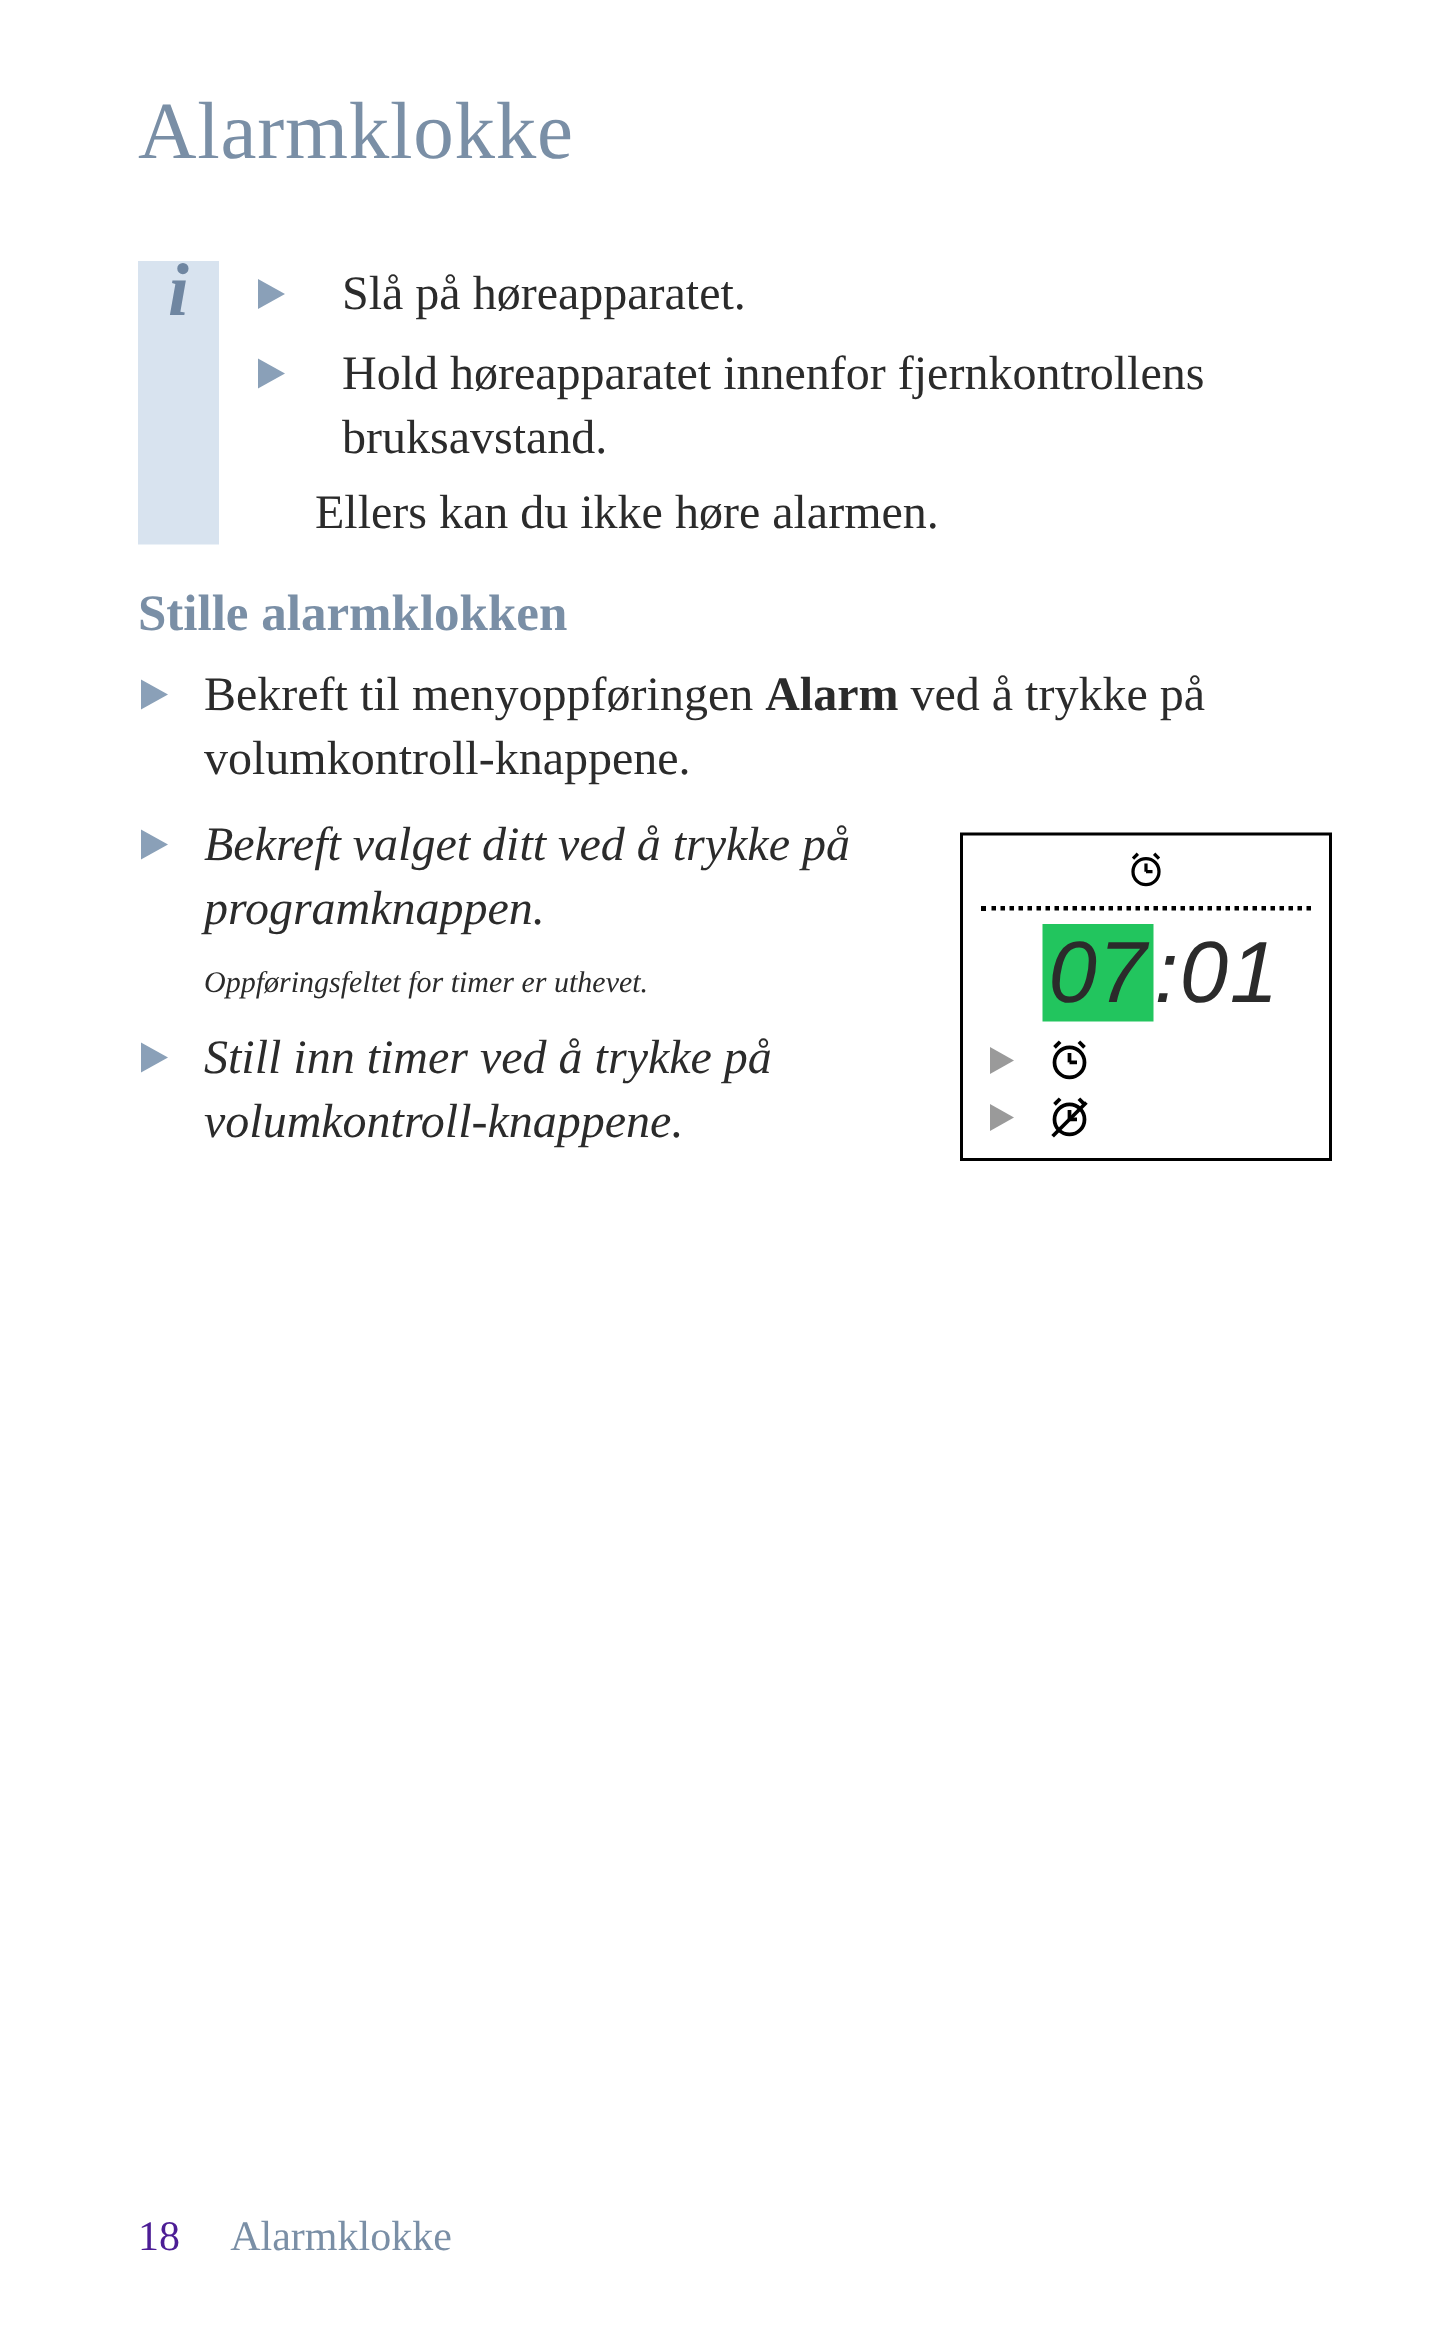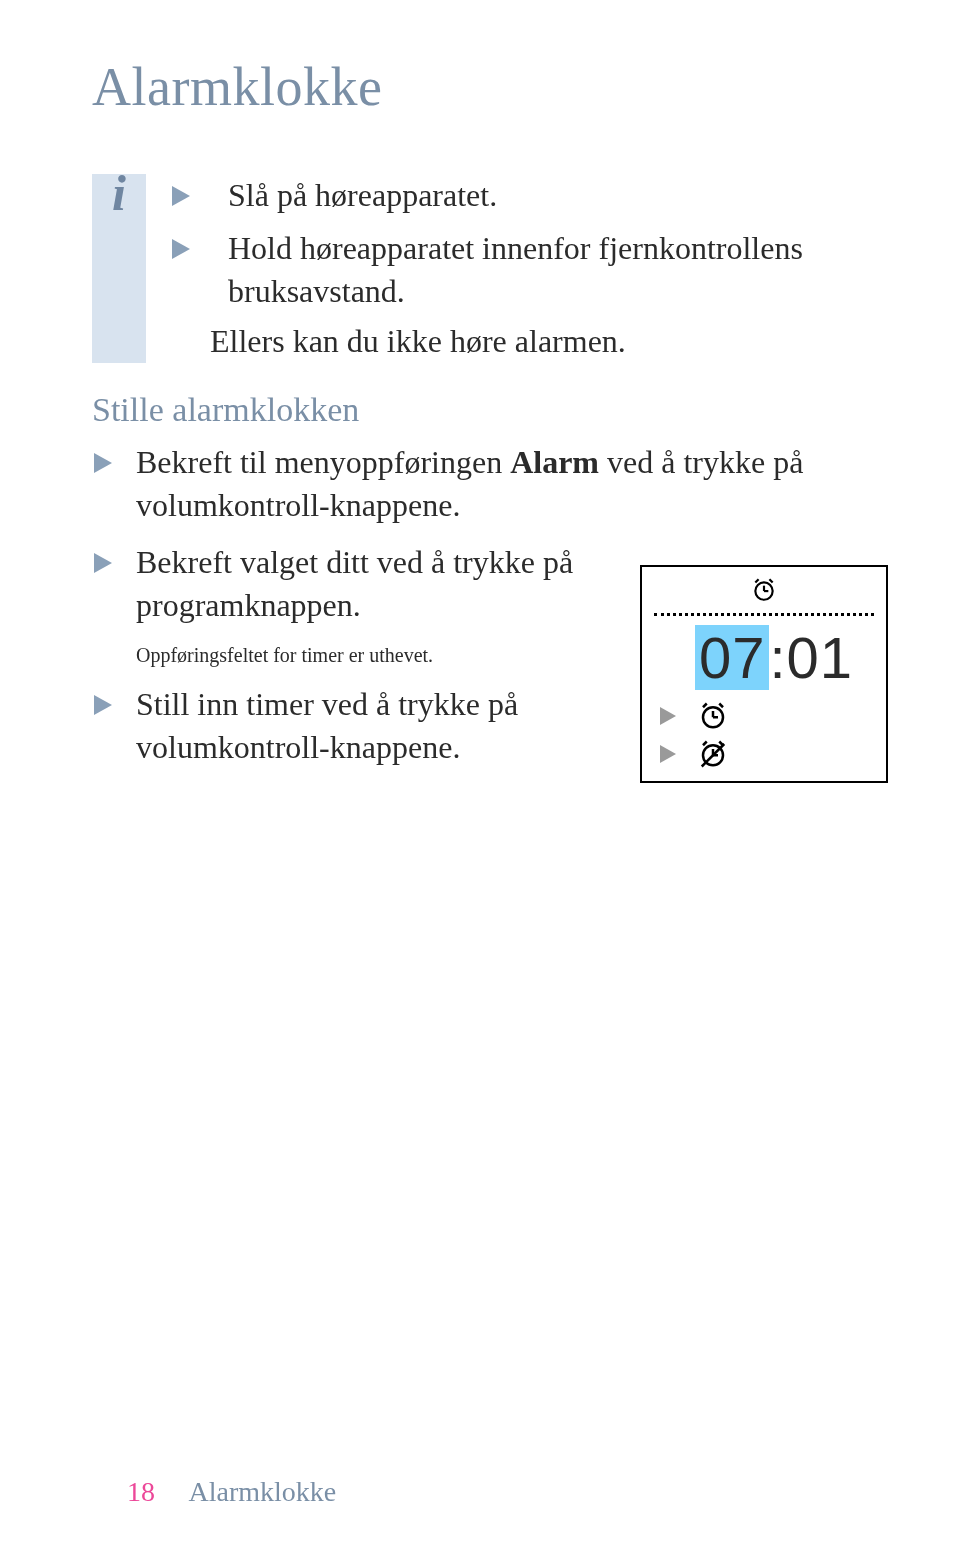--- a/index.html
+++ b/index.html
@@ -81,21 +81,21 @@
   .info-trail {
     font-size: 32px;
     line-height: 1.35;
     padding-left: 38px;
     margin-top: -4px;
   }
   .subheading {
     color: #7a8fa6;
     font-size: 34px;
     margin: 20px 0 12px 0;
-    font-weight: 400;
+    font-weight: 700;
   }
   .main-list {
     list-style: none;
   }
   .main-list > li {
     position: relative;
     padding-left: 44px;
     font-size: 32px;
     line-height: 1.35;
     margin-bottom: 14px;
@@ -107,21 +107,22 @@
     top: 12px;
     width: 0;
     height: 0;
     border-left: 18px solid #8aa0b8;
     border-top: 10px solid transparent;
     border-bottom: 10px solid transparent;
   }
   .two-col {
     display: flex;
     gap: 24px;
-    align-items: flex-end;
+    align-items: center;
+    font-style: italic;
   }
   .two-col .left { flex: 1; }
   .note {
     font-size: 20px;
     line-height: 1.35;
     padding-left: 44px;
     margin: 6px 0 14px 0;
   }
   .device {
     width: 248px;
@@ -145,21 +146,21 @@
   }
   .device-time {
     font-family: Arial, Helvetica, sans-serif;
     font-size: 58px;
     font-weight: 400;
     text-align: center;
     letter-spacing: 1px;
     margin-bottom: 10px;
   }
   .device-time .hh {
-    background: #7dd3fc;
+    background: #22c55e;
     padding: 0 4px;
     margin-left: 20px;
   }
   .device-rows {
     display: grid;
     grid-template-columns: 38px 1fr;
     row-gap: 8px;
     align-items: center;
     padding-left: 6px;
   }
@@ -170,21 +171,21 @@
     border-bottom: 9px solid transparent;
   }
   .cell-icon { display:flex; align-items:center; }
   .clock-svg { width: 30px; height: 30px; }
   .footer {
     position: absolute;
     bottom: 52px;
     left: 92px;
     font-size: 28px;
   }
-  .footer .pn { margin-right: 28px; color:#ec4899;margin-left:35px; }
+  .footer .pn { margin-right: 28px; color:#4c1d95; }
   .footer .sec { color: #7a8fa6; }
   b.kw { font-weight: bold; }
 </style>
 </head>
 <body>
 
 <div class="page">
   <h1 class="title">Alarmklokke</h1>
 
 

